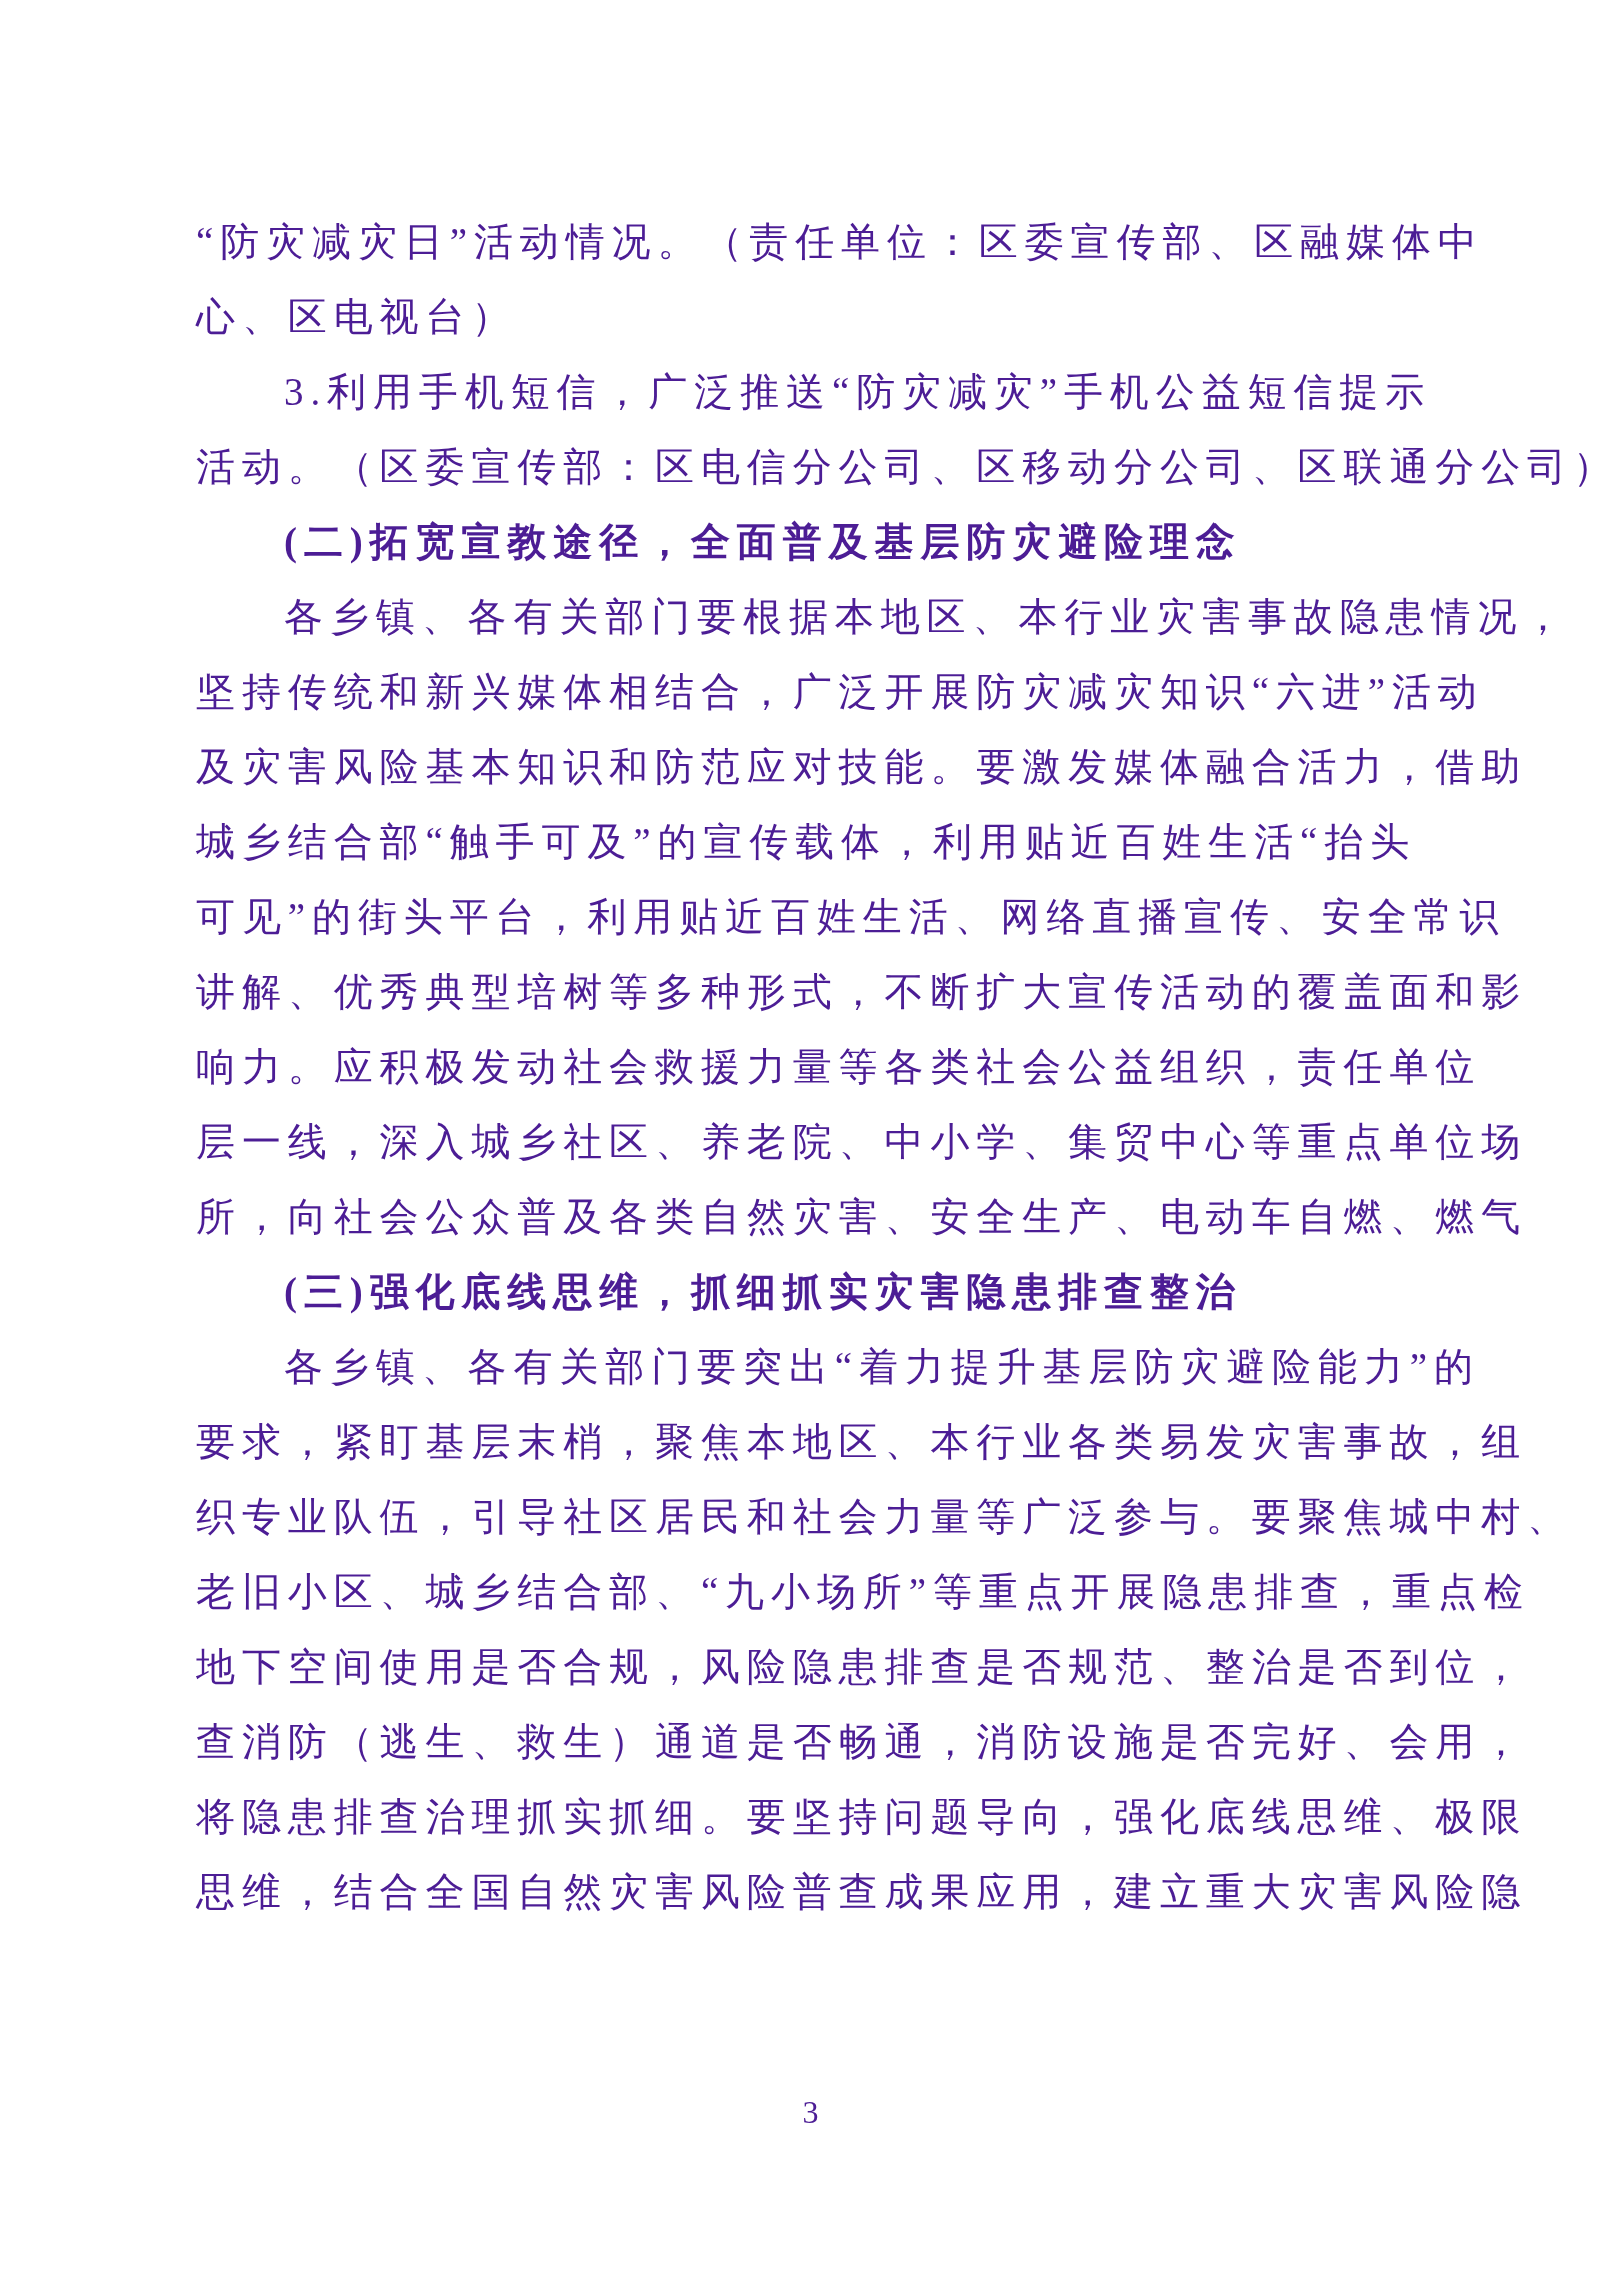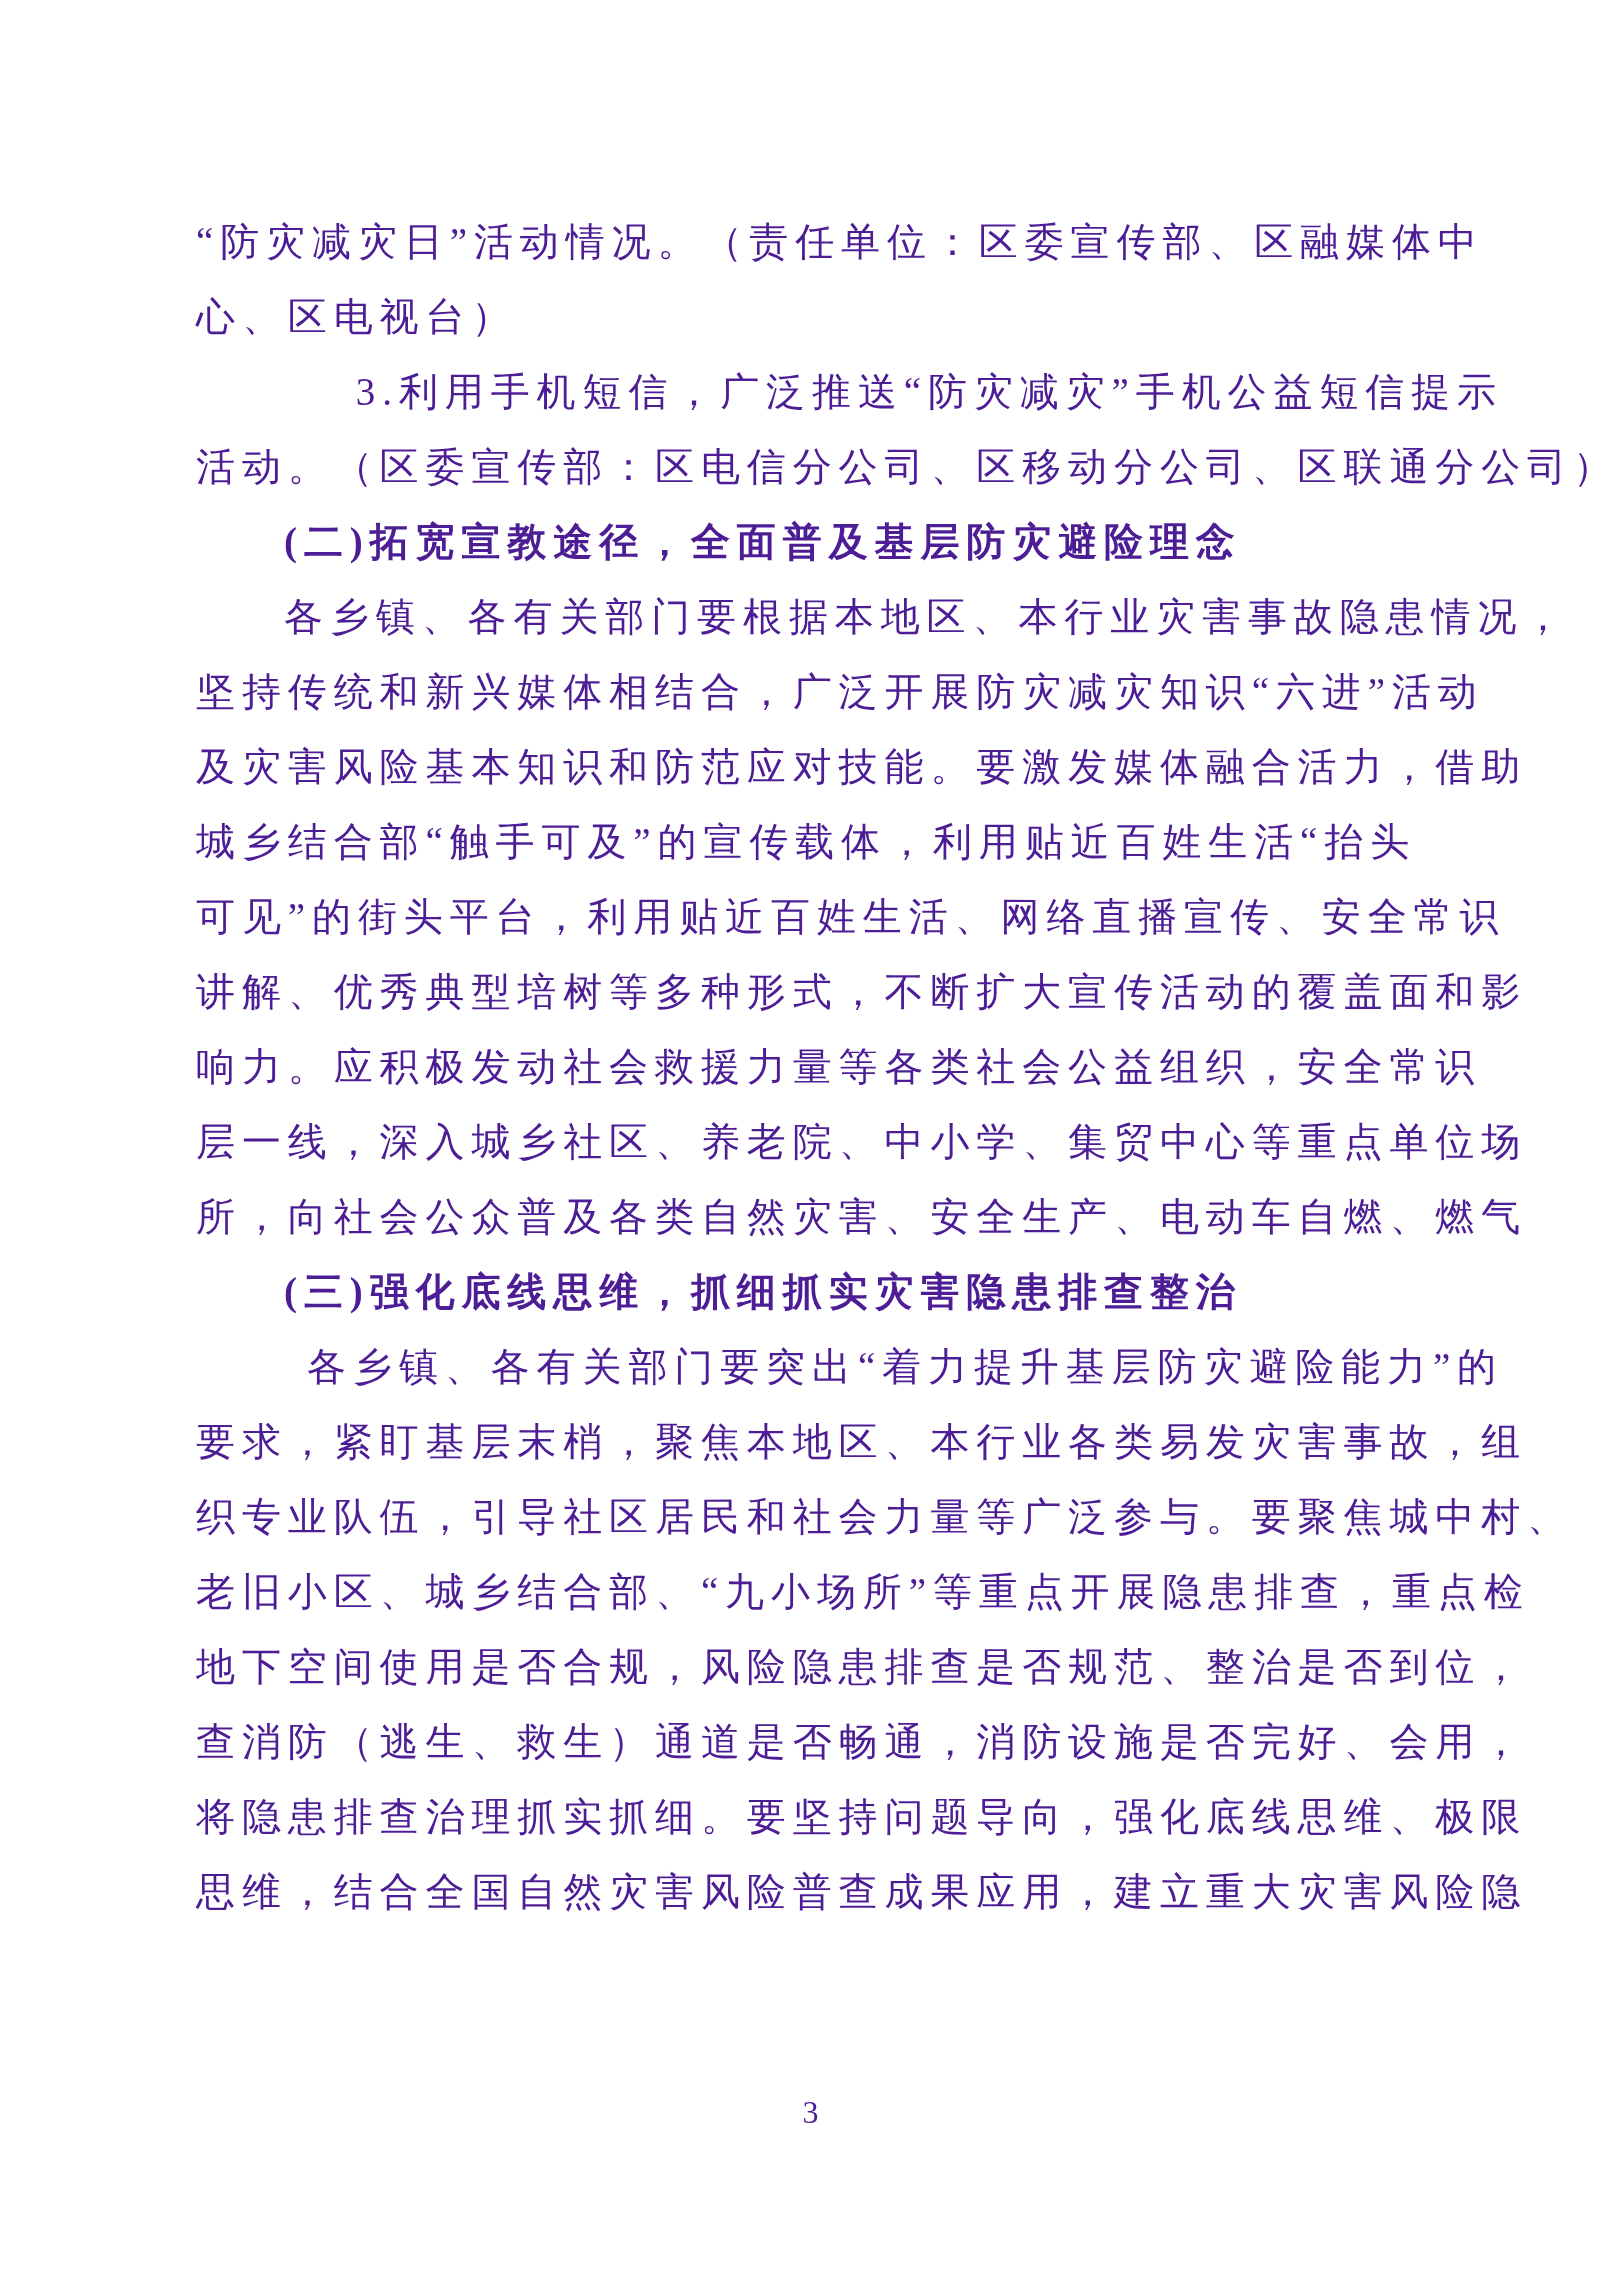--- a/index.html
+++ b/index.html
@@ -25,21 +25,20 @@
   .line {
     height: 75px;
     line-height: 75px;
     font-size: 39px;
     letter-spacing: 6.9px;
     white-space: nowrap;
     font-weight: normal;
   }
   .line.indent {
     padding-left: 88px;
-    text-align: right;
   }
   .line.heading {
     padding-left: 88px;
     font-weight: bold;
   }
   .page-number {
     position: absolute;
     top: 2090px;
     left: 0;
     width: 100%;
@@ -59,21 +58,21 @@
       <div class="line body">心、区电视台）</div>
       <div class="line indent">3.利用手机短信，广泛推送“防灾减灾”手机公益短信提示</div>
       <div class="line body">活动。（区委宣传部：区电信分公司、区移动分公司、区联通分公司）</div>
       <div class="line heading">(二)拓宽宣教途径，全面普及基层防灾避险理念</div>
       <div class="line indent">各乡镇、各有关部门要根据本地区、本行业灾害事故隐患情况，</div>
       <div class="line body">坚持传统和新兴媒体相结合，广泛开展防灾减灾知识“六进”活动</div>
       <div class="line body">及灾害风险基本知识和防范应对技能。要激发媒体融合活力，借助</div>
       <div class="line body">城乡结合部“触手可及”的宣传载体，利用贴近百姓生活“抬头</div>
       <div class="line body">可见”的街头平台，利用贴近百姓生活、网络直播宣传、安全常识</div>
       <div class="line body">讲解、优秀典型培树等多种形式，不断扩大宣传活动的覆盖面和影</div>
-      <div class="line body">响力。应积极发动社会救援力量等各类社会公益组织，安全常识</div>
+      <div class="line body">响力。应积极发动社会救援力量等各类社会公益组织，责任单位</div>
       <div class="line body">层一线，深入城乡社区、养老院、中小学、集贸中心等重点单位场</div>
       <div class="line body">所，向社会公众普及各类自然灾害、安全生产、电动车自燃、燃气</div>
       <div class="line heading">(三)强化底线思维，抓细抓实灾害隐患排查整治</div>
       <div class="line indent">各乡镇、各有关部门要突出“着力提升基层防灾避险能力”的</div>
       <div class="line body">要求，紧盯基层末梢，聚焦本地区、本行业各类易发灾害事故，组</div>
       <div class="line body">织专业队伍，引导社区居民和社会力量等广泛参与。要聚焦城中村、</div>
       <div class="line body">老旧小区、城乡结合部、“九小场所”等重点开展隐患排查，重点检</div>
       <div class="line body">地下空间使用是否合规，风险隐患排查是否规范、整治是否到位，</div>
       <div class="line body">查消防（逃生、救生）通道是否畅通，消防设施是否完好、会用，</div>
       <div class="line body">将隐患排查治理抓实抓细。要坚持问题导向，强化底线思维、极限</div>

